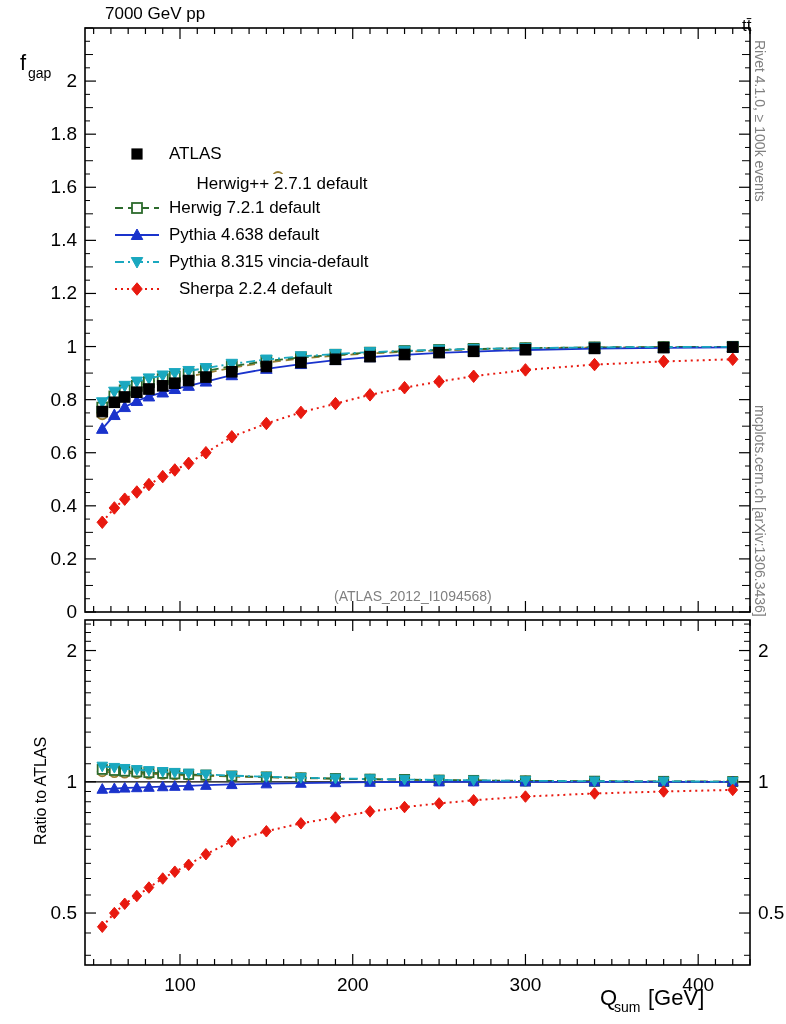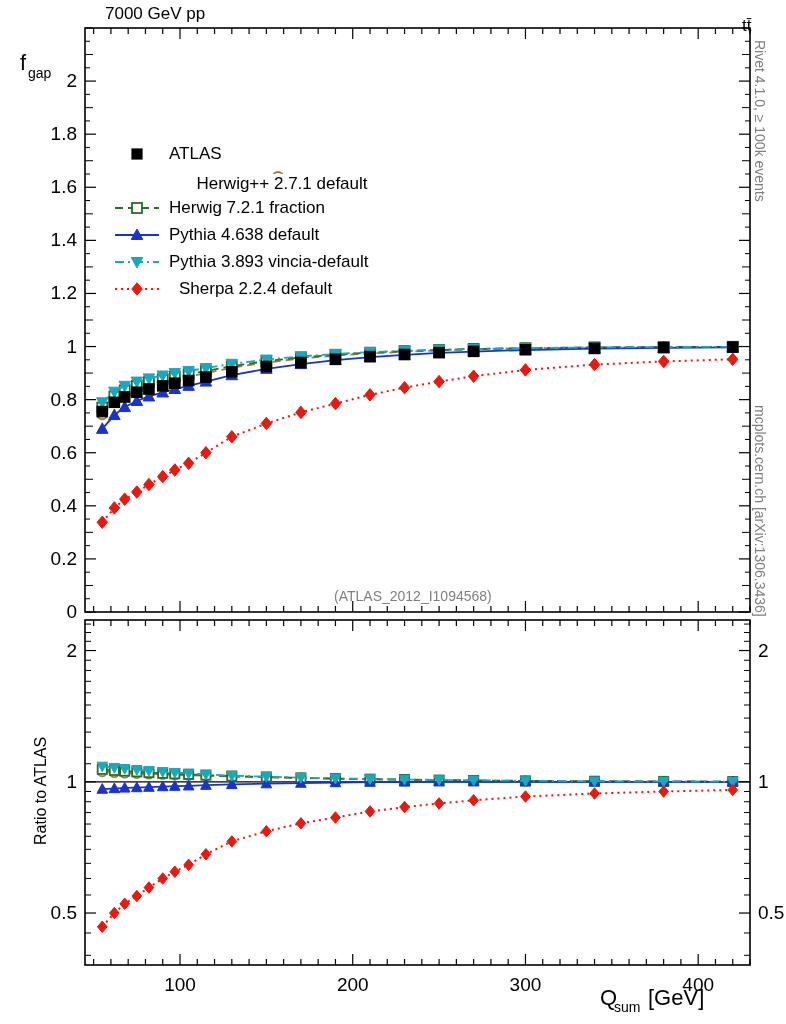--- a/index.html
+++ b/index.html
@@ -640,35 +640,35 @@
           <line x1="2" y1="10" x2="46" y2="10" stroke="#998033" stroke-width="1.8" stroke-dasharray="8,5"></line>
           <circle cx="24" cy="10" r="5" fill="#ffffff" stroke="#998033" stroke-width="1.8"></circle>
         </svg>
         <span class="txt" style="font-size: 17px; margin-left: 8px;">Herwig++ 2.7.1 default</span>
       </div>
       <div style="display: flex; align-items: center; height: 27px;">
         <svg width="48" height="20">
           <line x1="2" y1="10" x2="46" y2="10" stroke="#2d6b2d" stroke-width="1.8" stroke-dasharray="8,5"></line>
           <rect x="19" y="5" width="10" height="10" fill="#ffffff" stroke="#2d6b2d" stroke-width="1.8"></rect>
         </svg>
-        <span class="txt" style="font-size: 17px; margin-left: 8px;">Herwig 7.2.1 fraction</span>
+        <span class="txt" style="font-size: 17px; margin-left: 8px;">Herwig 7.2.1 default</span>
       </div>
       <div style="display: flex; align-items: center; height: 27px;">
         <svg width="48" height="20">
           <line x1="2" y1="10" x2="46" y2="10" stroke="#1a33cc" stroke-width="1.8"></line>
           <polygon points="24,4 18.25,14.5 29.75,14.5" fill="#1a33cc" stroke="#1a33cc" stroke-width="1"></polygon>
         </svg>
         <span class="txt" style="font-size: 17px; margin-left: 8px;">Pythia 4.638 default</span>
       </div>
       <div style="display: flex; align-items: center; height: 27px;">
         <svg width="48" height="20">
           <line x1="2" y1="10" x2="46" y2="10" stroke="#1aa8bf" stroke-width="1.8" stroke-dasharray="9,4,2,4"></line>
           <polygon points="24,16 18.25,5.5 29.75,5.5" fill="#1aa8bf" stroke="#1aa8bf" stroke-width="1"></polygon>
         </svg>
-        <span class="txt" style="font-size: 17px; margin-left: 8px;">Pythia 3.893 vincia-default</span>
+        <span class="txt" style="font-size: 17px; margin-left: 8px;">Pythia 8.315 vincia-default</span>
       </div>
       <div style="display: flex; align-items: center; height: 27px; gap: 10px;">
         <svg width="48" height="20">
           <line x1="2" y1="10" x2="46" y2="10" stroke="#e8190f" stroke-width="1.8" stroke-dasharray="2,4"></line>
           <polygon points="24,3.75 29.25,10 24,16.25 18.75,10" fill="#e8190f" stroke="#e8190f" stroke-width="1"></polygon>
         </svg>
         <span class="txt" style="font-size: 17px; margin-left: 8px;">Sherpa 2.2.4 default</span>
       </div>
     </div>
 

